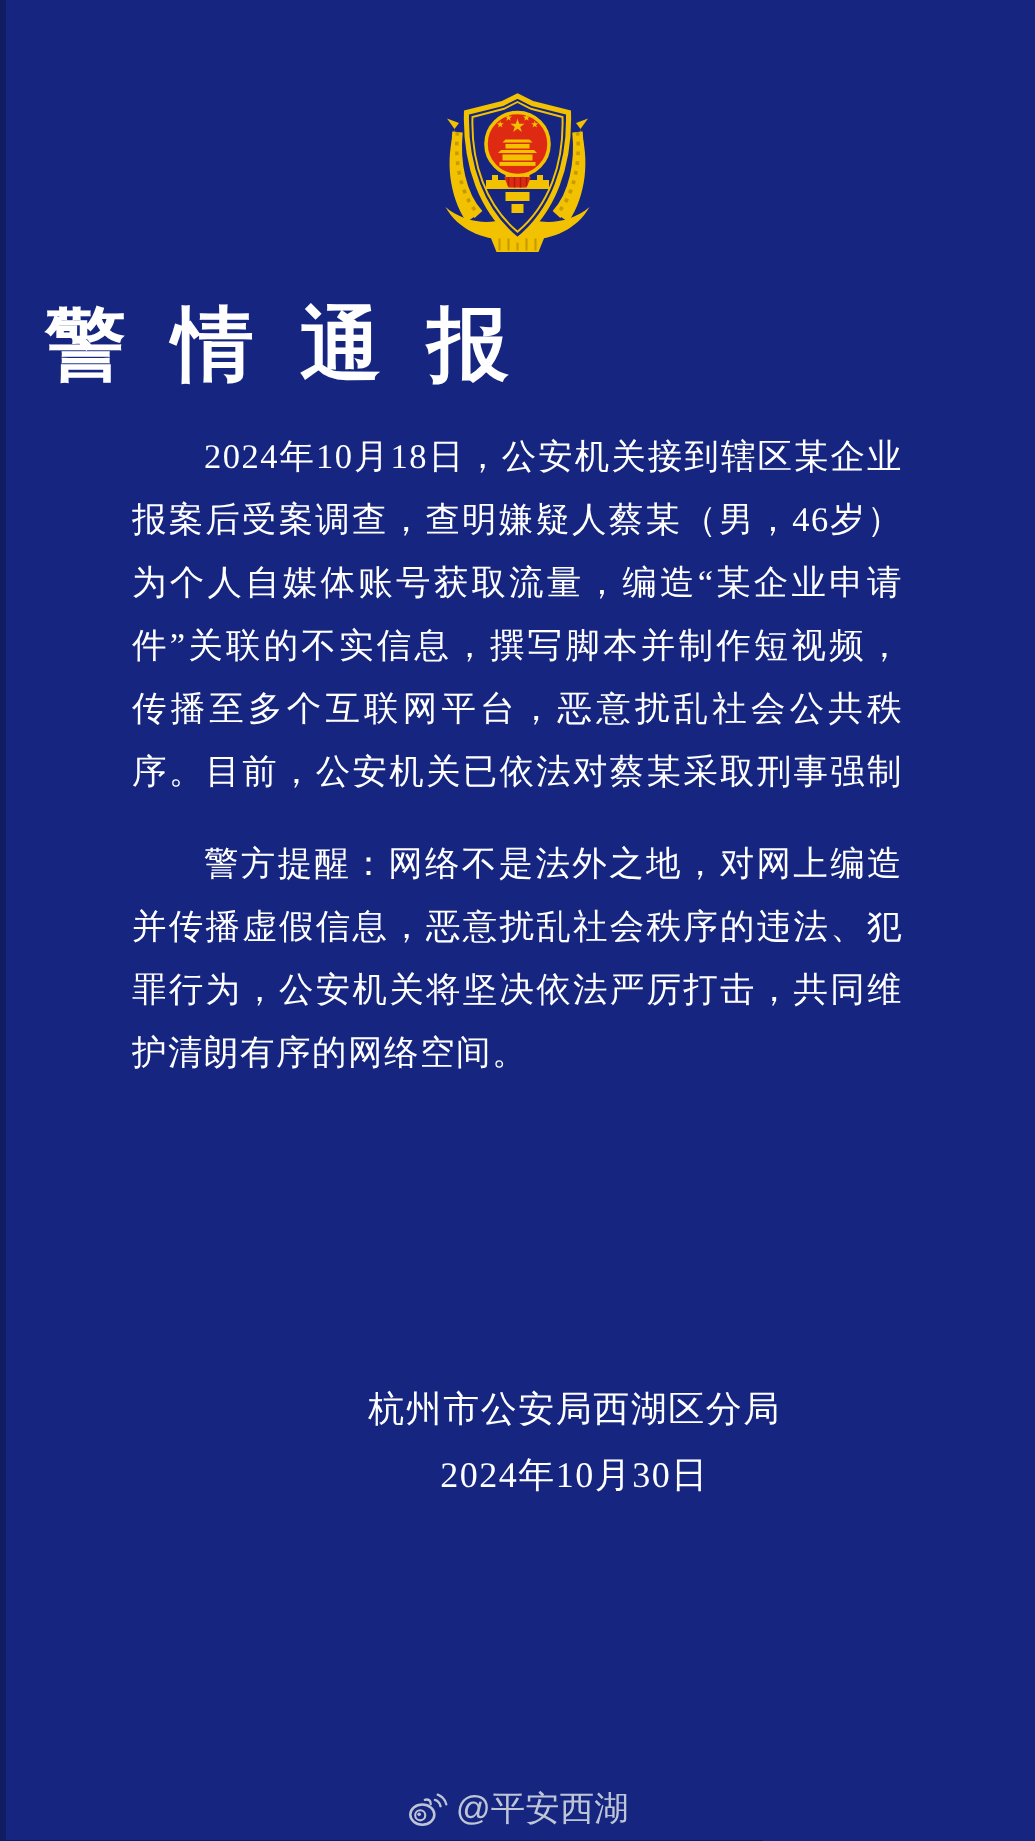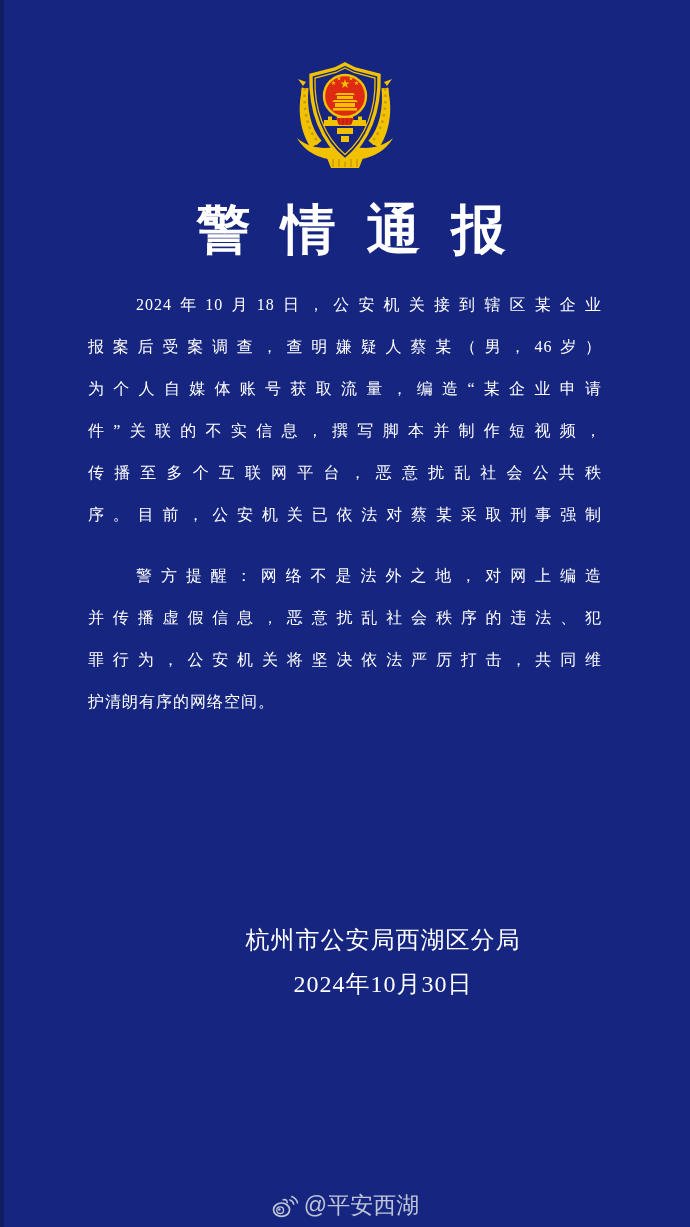--- a/index.html
+++ b/index.html
@@ -25,28 +25,27 @@
     position:absolute;left:0;top:0;width:4px;height:100%;
     background:var(--edge);
   }
   .emblem{
     position:absolute;left:293px;top:58px;width:104px;height:114px;
   }
   .title{
     position:absolute;left:0;top:194px;width:100%;
     margin:0;
     font-size:54px;font-weight:bold;
-    letter-spacing:31px;padding-left:43px;
+    letter-spacing:31px;padding-left:30px;
     box-sizing:border-box;
-    text-align:center;
     color:var(--white);
   }
   .body-text{
     position:absolute;left:88px;top:284px;width:514px;
-    font-size:16px;line-height:42px;
+    font-size:23px;line-height:42px;
     letter-spacing:1px;
   }
   .para + .para{margin-top:19px;}
   .bline{
     text-align:justify;
     text-align-last:justify;
     white-space:nowrap;
   }
   .bline.indent{text-indent:48px;}
   .bline.last{text-align-last:left;white-space:normal;}

